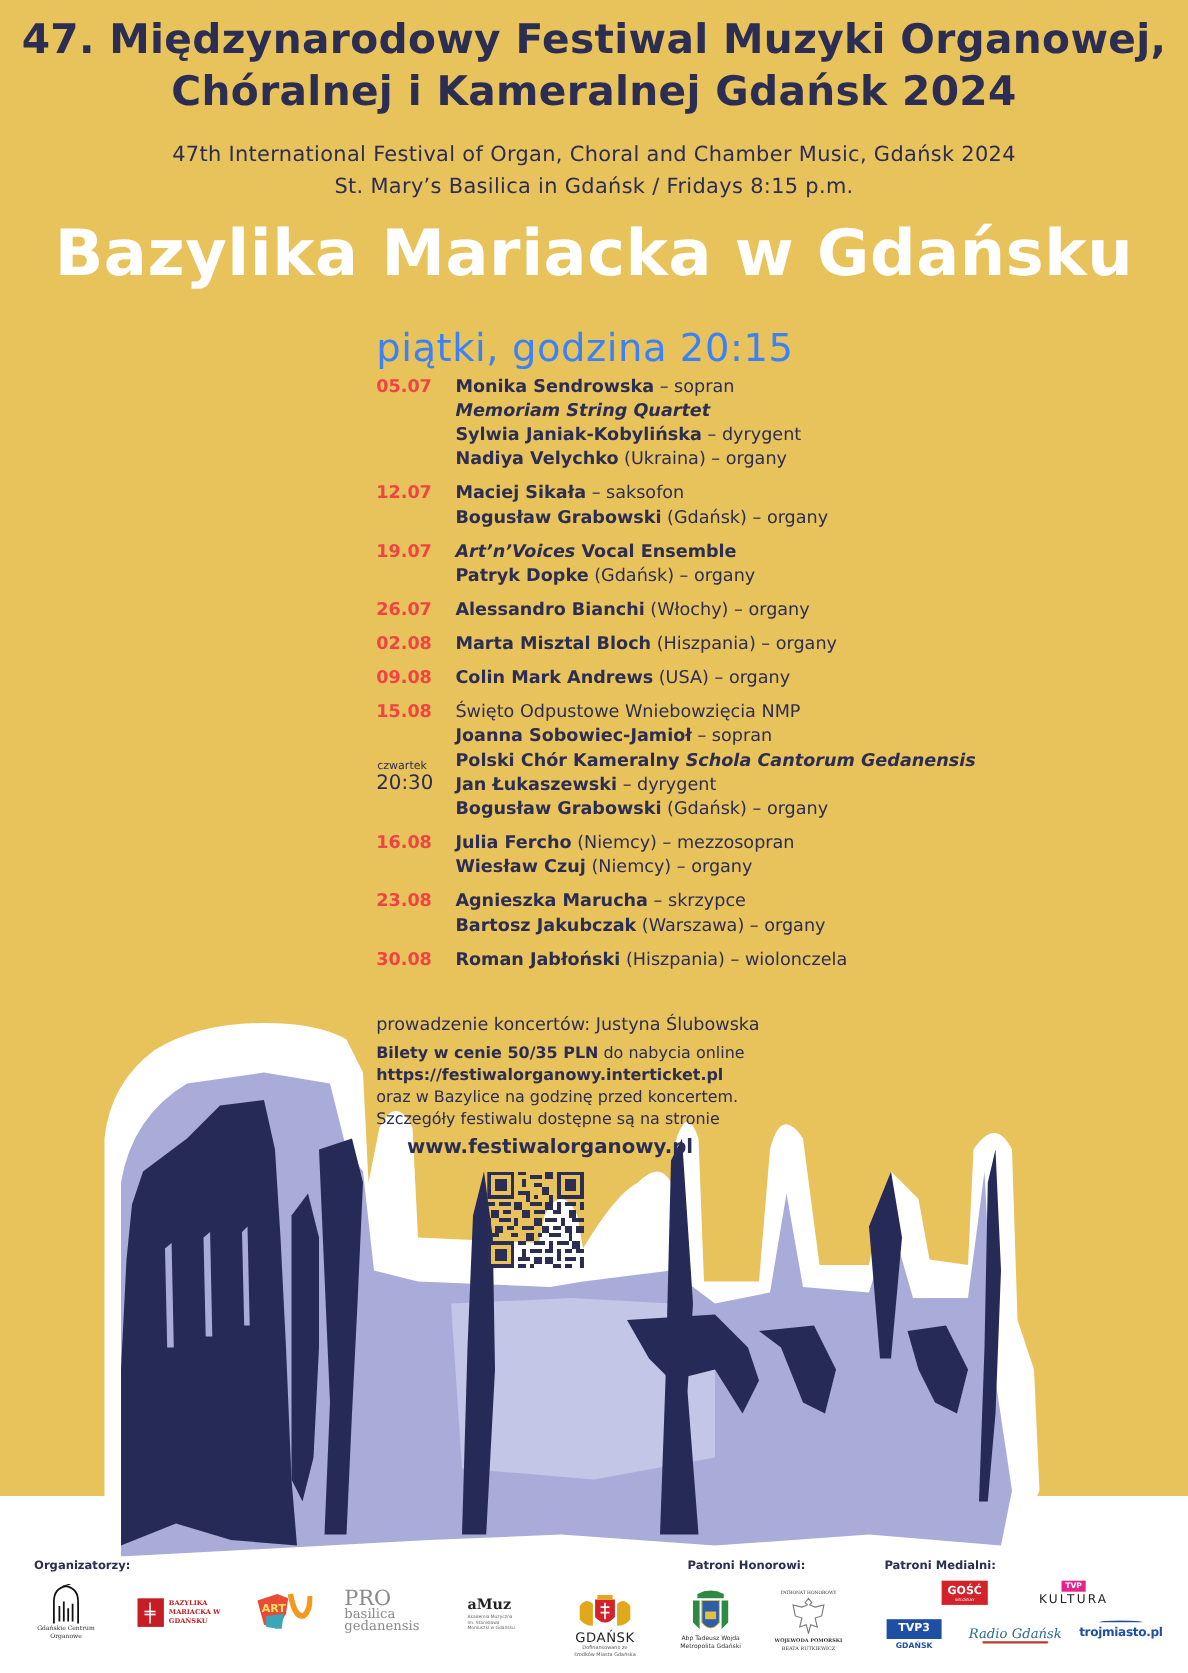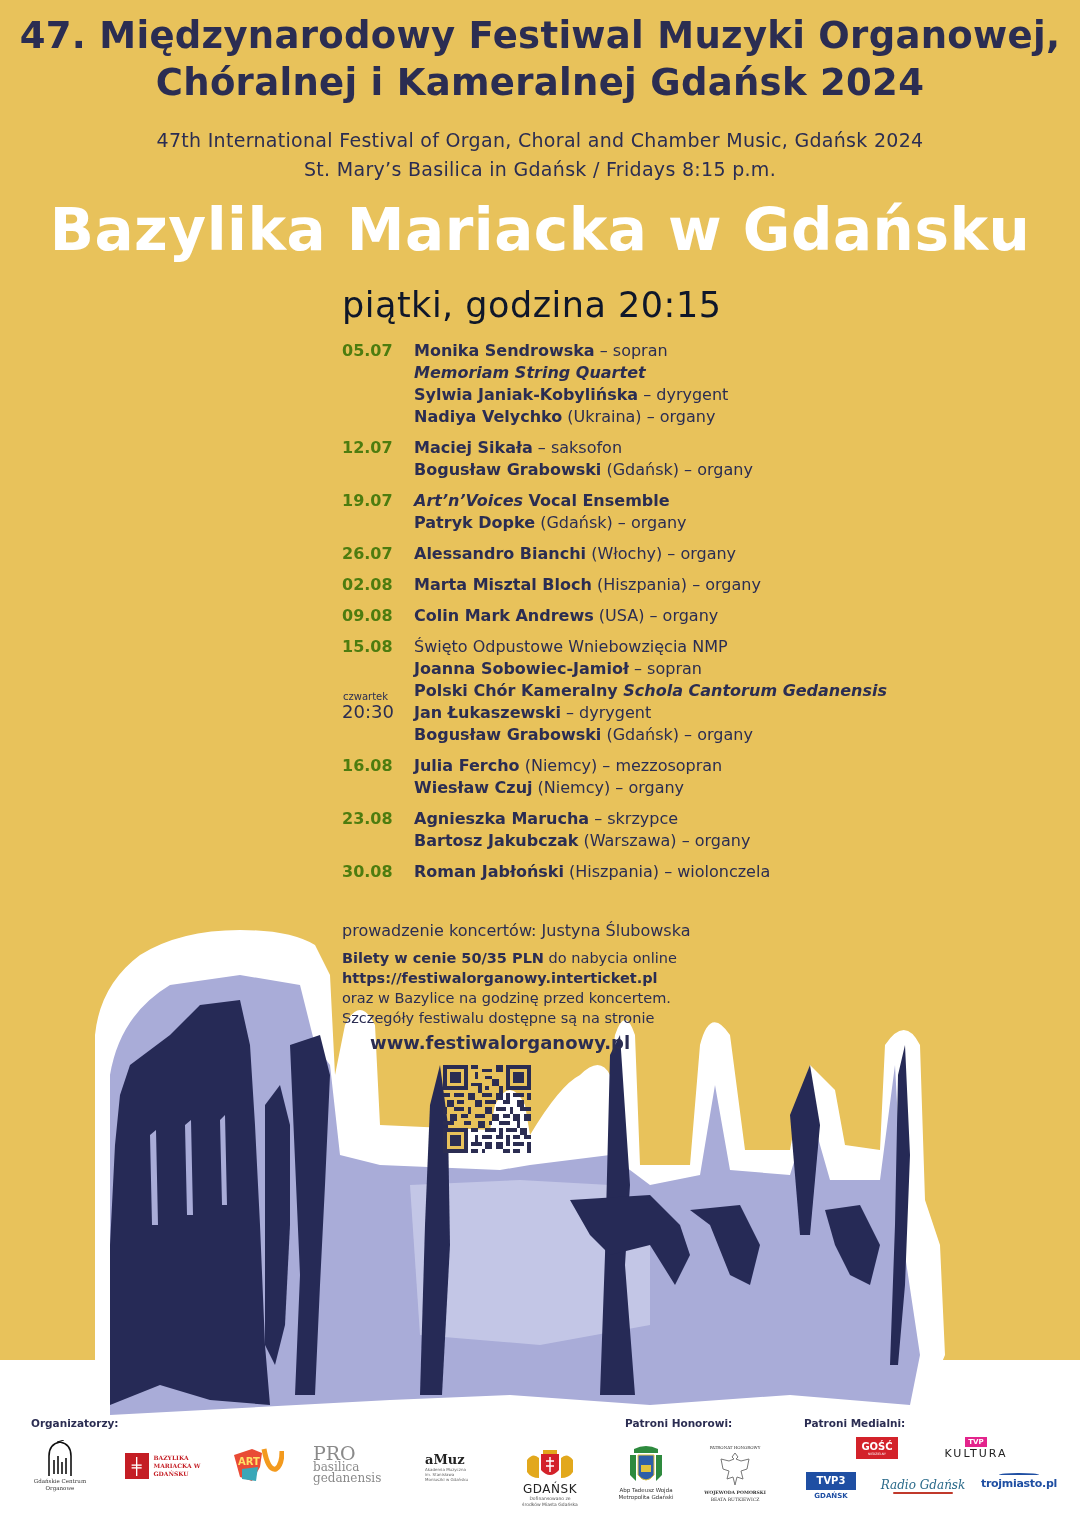--- a/index.html
+++ b/index.html
@@ -17,28 +17,28 @@
   .title-en {
     position: absolute; left: 0; top: 126px; width: 1080px; text-align: center;
     font-size: 19px; line-height: 29px; color: #2b2d52; letter-spacing: 0.3px;
   }
   .venue {
     position: absolute; left: 0; top: 190px; width: 1080px; text-align: center;
     font-family: "DejaVu Sans", sans-serif; font-weight: bold; font-size: 58px; line-height: 80px;
     color: #ffffff; letter-spacing: 0.5px;
   }
   .subhead {
-    position: absolute; left: 342px; top: 282px;
-    font-size: 35px; line-height: 46px; color: #0f172a; letter-spacing: 0.5px;
+    position: absolute; left: 342px; top: 294px;
+    font-size: 35px; line-height: 46px; color: #3b82f6; letter-spacing: 0.5px;
   }
 
   .schedule { position: absolute; left: 342px; top: 340px; width: 620px; }
   .concert { display: flex; margin-bottom: 9px; }
   .concert .date-col { width: 72px; flex-shrink: 0; }
-  .concert .date { font-weight: bold; font-size: 16px; line-height: 22px; color: #4d7c0f; }
+  .concert .date { font-weight: bold; font-size: 16px; line-height: 22px; color: #ef4444; }
   .concert .weekday { font-size: 10px; line-height: 11px; padding-left: 1px; color: #2b2d52; margin-top: 33px; }
   .concert .time { font-size: 18px; line-height: 20px; color: #2b2d52; }
   .concert .lines { flex: 1; }
   .line { font-size: 16px; line-height: 22px; color: #2b2d52; white-space: nowrap; }
   .line .b { font-weight: bold; }
   .line .i { font-style: italic; font-weight: bold; }
   .line .r { font-weight: normal; }
 
   .host { position: absolute; left: 342px; top: 920px; font-size: 16px; line-height: 22px; }
   .host .b { font-weight: normal; }

